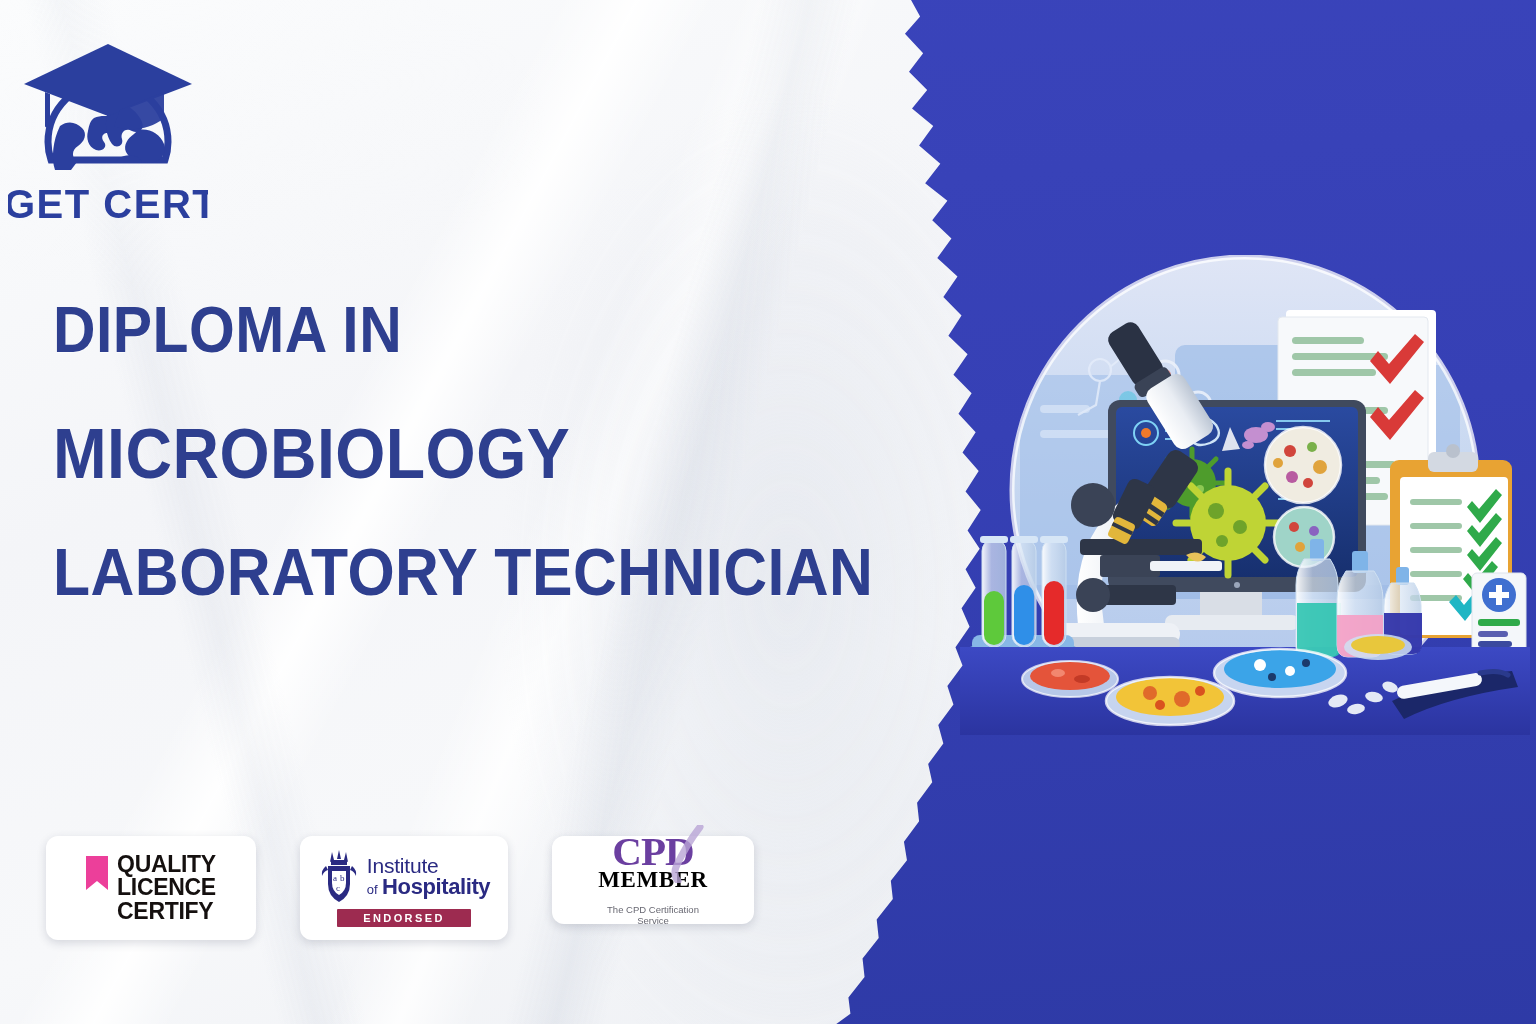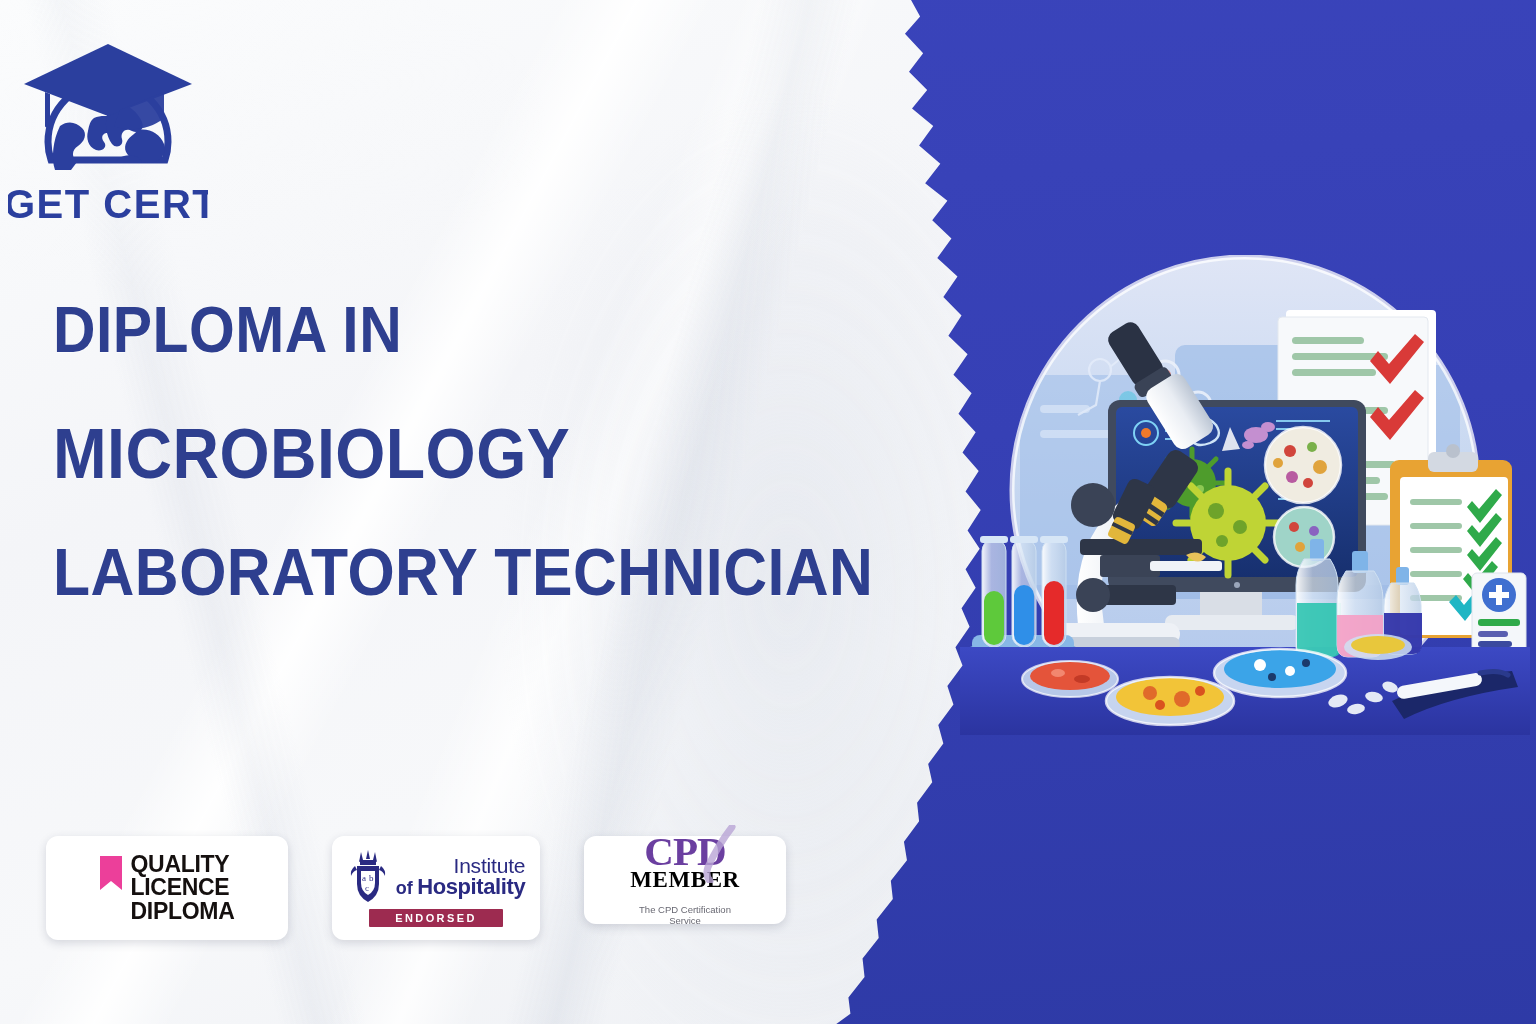--- a/index.html
+++ b/index.html
@@ -74,40 +74,40 @@
     position:absolute; left:46px; bottom:84px;
     display:flex; align-items:stretch; gap:44px;
   }
   .badge {
     background:#ffffff;
     border-radius:12px;
     box-shadow:0 3px 10px rgba(30,40,70,.16);
     display:flex; align-items:center; justify-content:center;
     padding:10px 14px;
   }
-  .badge-qls { width:242px; height:104px; }
+  .badge-qls { width:210px; height:104px; }
   .badge-ioh { width:208px; height:104px; }
   .badge-cpd { width:202px; height:88px; }
 
   
   .qls-row { display:flex; align-items:flex-start; gap:9px; }
   .qls-bookmark { width:22px; height:34px; flex:none; margin-top:3px; }
   .qls-text {
     font-family:"Liberation Sans", sans-serif;
     font-weight:700; font-size:23px; line-height:1.02;
     color:#15100f; letter-spacing:-.3px; text-align:left;
   }
 
   
   .ioh-wrap { display:flex; flex-direction:column; align-items:center; gap:5px; }
   .ioh-top { display:flex; align-items:center; gap:7px; }
   .ioh-crest { width:42px; height:54px; flex:none; }
   .ioh-words { text-align:left; color:#2a2a82; line-height:1; }
-  .ioh-inst { font-size:21px; font-weight:400; letter-spacing:-.2px;text-align:right; }
-  .ioh-of { font-size:18px; font-weight:700; }
+  .ioh-inst { font-size:21px; font-weight:400; letter-spacing:-.2px; }
+  .ioh-of { font-size:13px; font-weight:400; }
   .ioh-hosp { font-size:22px; font-weight:700; letter-spacing:-.4px; }
   .ioh-endorsed {
     background:#9d2b50; color:#ffffff;
     font-size:11px; font-weight:700; letter-spacing:2.4px;
     padding:3px 26px; border-radius:1px; text-align:right;
   }
 
   
   .cpd-wrap { display:flex; flex-direction:column; align-items:center; position:relative; }
   .cpd-main { position:relative; }
@@ -499,21 +499,21 @@
   <div class="badges">
 
     <div class="badge badge-qls">
       <div class="qls-row">
         <svg class="qls-bookmark" viewBox="0 0 22 34" xmlns="http://www.w3.org/2000/svg">
           <path d="M0 0 h22 v34 l-11 -9 l-11 9 z" fill="#ec3f9a"></path>
         </svg>
         <div class="qls-text">
           <div>QUALITY</div>
           <div>LICENCE</div>
-          <div>DIPLOMA</div>
+          <div>CERTIFY</div>
         </div>
       </div>
     </div>
 
     <div class="badge badge-ioh">
       <div class="ioh-wrap">
         <div class="ioh-top">
           <svg class="ioh-crest" viewBox="0 0 42 54" xmlns="http://www.w3.org/2000/svg">
             <g fill="#2a2a82">
               <path d="M14 2 l2 8 l-4 2 z"></path>

